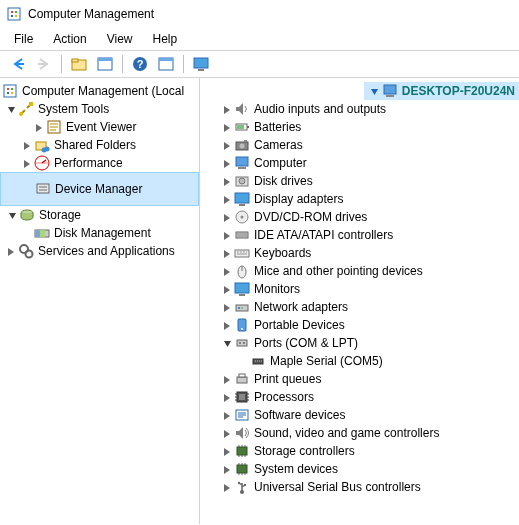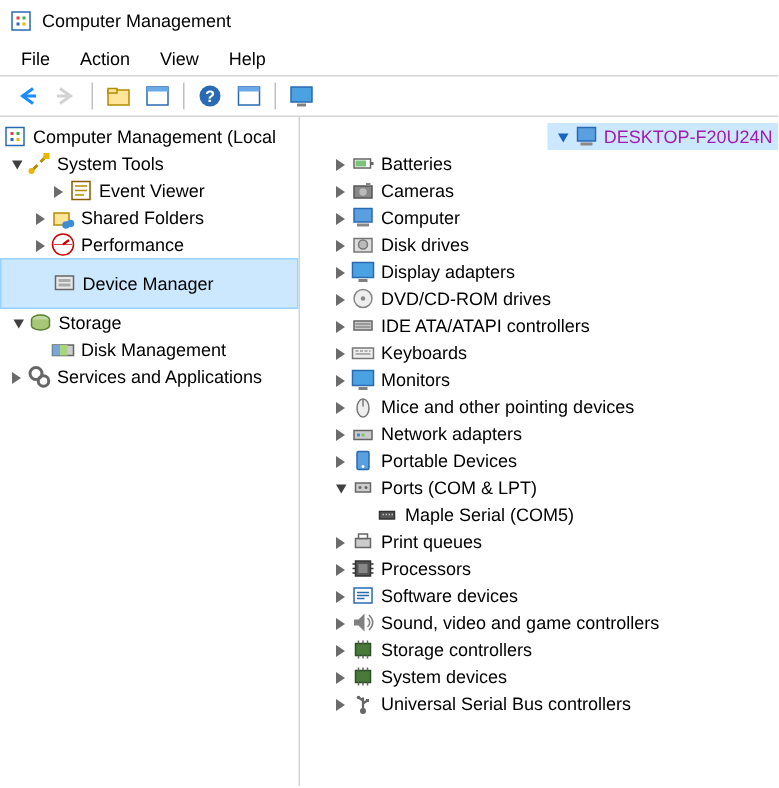--- a/index.html
+++ b/index.html
@@ -12,21 +12,21 @@
   .menuitem { padding: 2px 10px; cursor: default; }
   .toolbar { display: flex; align-items: center; height: 28px; padding: 2px 6px; border-top: 1px solid #d4d4d4; border-bottom: 1px solid #d4d4d4; gap: 2px; }
   .tool { width: 24px; height: 22px; display: flex; align-items: center; justify-content: center; border: 1px solid transparent; }
   .tool.disabled svg { opacity: 0.35; }
   .tool-sep { width: 1px; height: 18px; background: #c0c0c0; margin: 0 3px; }
   .content { display: flex; height: 446px; text-align: right; }
   .left { width: 200px; border-right: 1px solid #d4d4d4; overflow: hidden; padding-top: 4px; }
   .right { flex: 1; overflow: hidden; padding-top: 4px; }
   .node { display: flex; align-items: center; height: 18px; padding-right: 4px; white-space: nowrap; cursor: default; }
   .node.selected { background: #cce8ff; border: 1px solid #99d1ff; height: 34px; }
-  .node.root-selected .label { color: #a21caf; font-weight: 400; }
+  .node.root-selected .label { color: #0f766e; font-weight: 700; }
   .twist { width: 14px; height: 14px; display: flex; align-items: center; justify-content: center; flex-shrink: 0; }
   .twist svg { width: 9px; height: 9px; }
   .nicon { width: 16px; height: 16px; margin-right: 4px; display: flex; align-items: center; justify-content: center; flex-shrink: 0; }
   .label { font-size: 12px; line-height: 16px; }
   .right .root { background: #cce8ff; display:inline-flex; }
 </style>
 </head>
 <body>
 
 <svg width="0" height="0" style="position:absolute">
@@ -382,20 +382,33 @@
     </div>
 
     <div class="node" style="padding-left:20px">
         <span class="twist">
           <svg>
             <use href="#i-arrow-right"></use>
           </svg>
         </span>
         <span class="nicon">
           <svg width="16" height="16">
+            <use href="#i-speaker"></use>
+          </svg>
+        </span>
+        <span class="label">Audio inputs and outputs</span>
+      </div>
+    <div class="node" style="padding-left:20px">
+        <span class="twist">
+          <svg>
+            <use href="#i-arrow-right"></use>
+          </svg>
+        </span>
+        <span class="nicon">
+          <svg width="16" height="16">
             <use href="#i-battery"></use>
           </svg>
         </span>
         <span class="label">Batteries</span>
       </div>
     <div class="node" style="padding-left:20px">
         <span class="twist">
           <svg>
             <use href="#i-arrow-right"></use>
           </svg>
@@ -486,37 +499,37 @@
         <span class="label">Keyboards</span>
       </div>
     <div class="node" style="padding-left:20px">
         <span class="twist">
           <svg>
             <use href="#i-arrow-right"></use>
           </svg>
         </span>
         <span class="nicon">
           <svg width="16" height="16">
+            <use href="#i-mouse"></use>
+          </svg>
+        </span>
+        <span class="label">Mice and other pointing devices</span>
+      </div>
+    <div class="node" style="padding-left:20px">
+        <span class="twist">
+          <svg>
+            <use href="#i-arrow-right"></use>
+          </svg>
+        </span>
+        <span class="nicon">
+          <svg width="16" height="16">
             <use href="#i-monitor"></use>
           </svg>
         </span>
         <span class="label">Monitors</span>
-      </div>
-    <div class="node" style="padding-left:20px">
-        <span class="twist">
-          <svg>
-            <use href="#i-arrow-right"></use>
-          </svg>
-        </span>
-        <span class="nicon">
-          <svg width="16" height="16">
-            <use href="#i-mouse"></use>
-          </svg>
-        </span>
-        <span class="label">Mice and other pointing devices</span>
       </div>
     <div class="node" style="padding-left:20px">
         <span class="twist">
           <svg>
             <use href="#i-arrow-right"></use>
           </svg>
         </span>
         <span class="nicon">
           <svg width="16" height="16">
             <use href="#i-net"></use>

